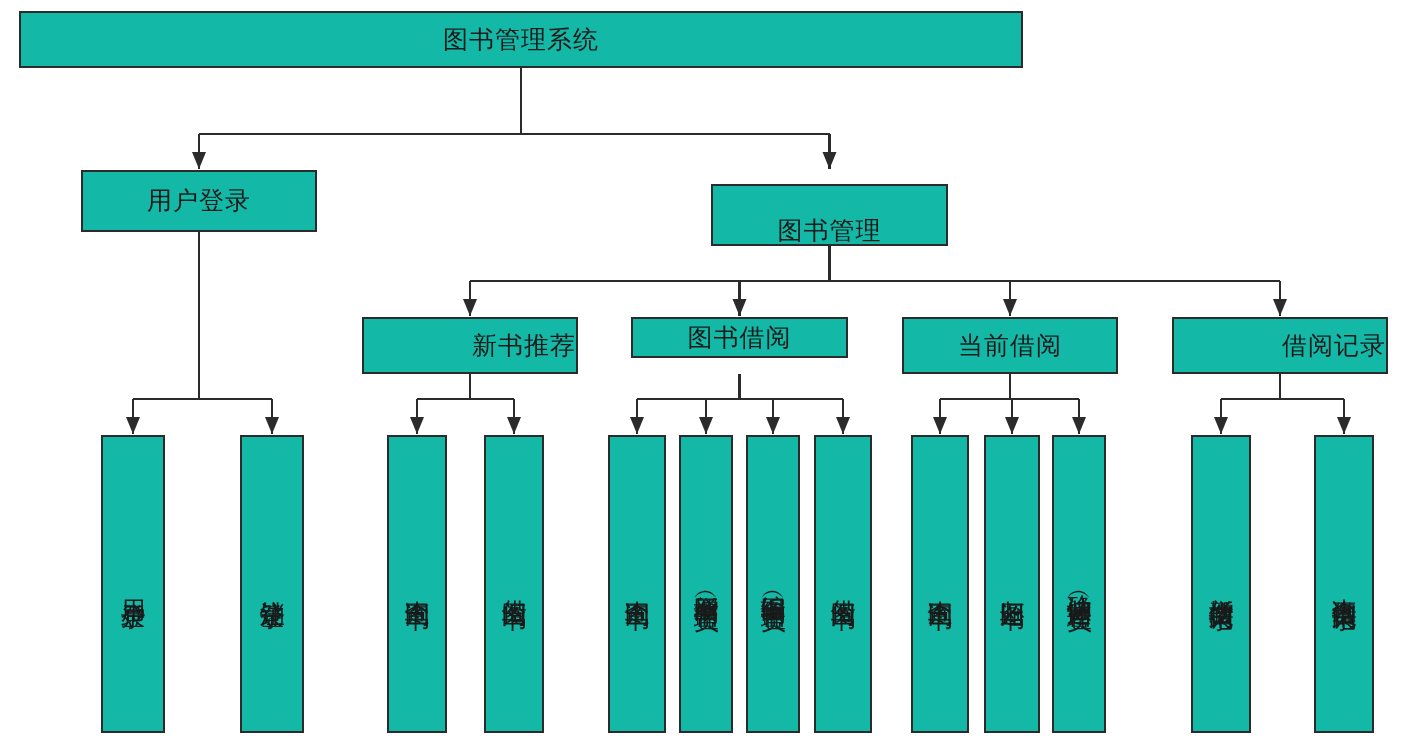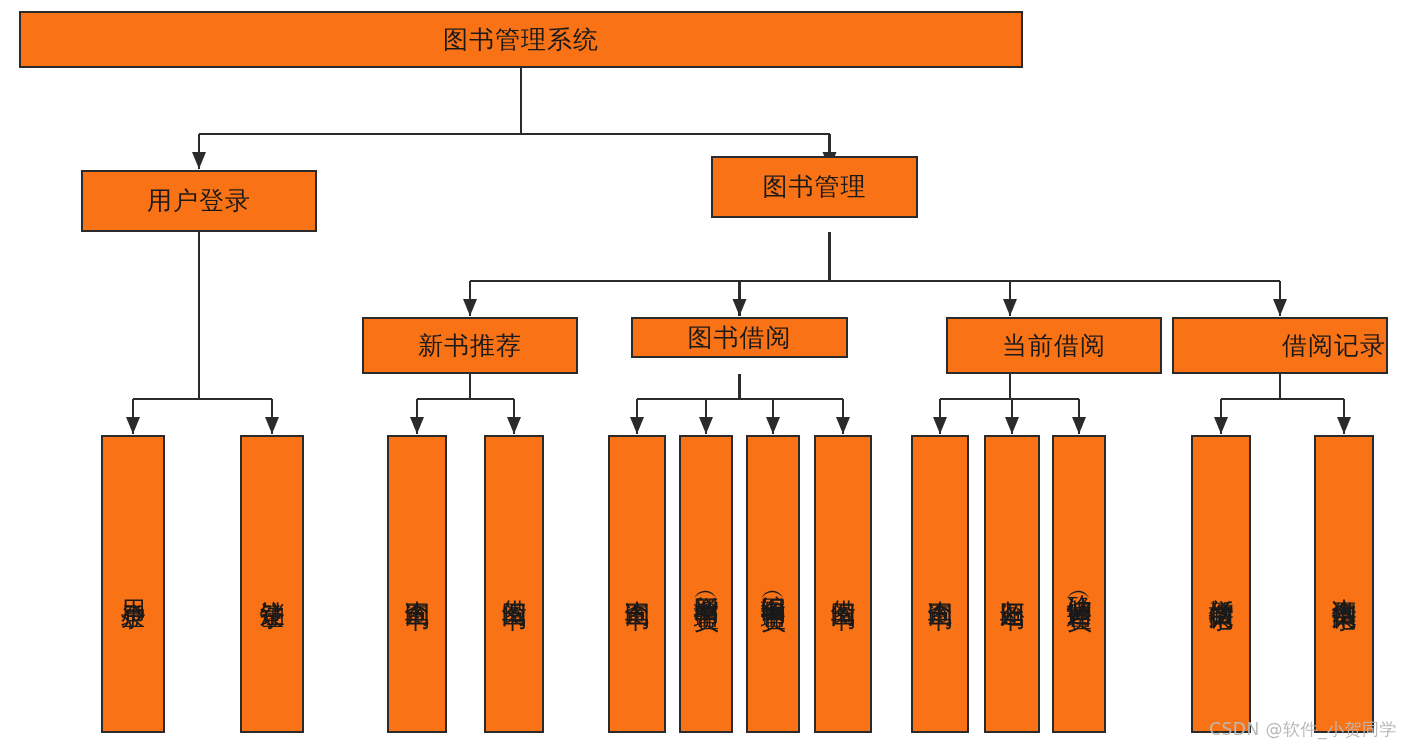--- a/index.html
+++ b/index.html
@@ -20,21 +20,21 @@
     left: 0;
     top: 0;
     width: 1405px;
     height: 747px;
     pointer-events: none;
   }
   .node {
     position: absolute;
     box-sizing: border-box;
     border: 2.5px solid #2b2b2b;
-    background: #f97316;
+    background: #14b8a6;
     display: flex;
     align-items: center;
     justify-content: center;
     color: #1a1a1a;
   }
   .node.h {
     font-size: 25px;
     line-height: 1.1;
     letter-spacing: 1px;
   }
@@ -121,30 +121,30 @@
       <line x1="1344" y1="399" x2="1344" y2="434" stroke="#2b2b2b" stroke-width="2.5" shape-rendering="crispEdges"></line>
       <path d="M 1337 417 L 1351 417 L 1344 434 Z" fill="#2b2b2b"></path>
     </svg>
   <div id="nodes">
       <div class="node h" style="left: 19px; top: 11px; width: 1004px; height: 57px;">
         <span>图书管理系统</span>
       </div>
       <div class="node h" style="left: 81px; top: 170px; width: 236px; height: 62px;">
         <span>用户登录</span>
       </div>
-      <div class="node h" style="left: 711px; top: 156px; width: 207px; height: 62px;">
+      <div class="node h" style="left: 711px; top: 184px; width: 237px; height: 62px; align-items: flex-end;">
         <span>图书管理</span>
       </div>
-      <div class="node h" style="left: 362px; top: 317px; width: 216px; height: 57px;">
+      <div class="node h" style="left: 362px; top: 317px; width: 216px; height: 57px; justify-content: flex-end;">
         <span>新书推荐</span>
       </div>
       <div class="node h" style="left: 631px; top: 317px; width: 217px; height: 41px;">
         <span>图书借阅</span>
       </div>
-      <div class="node h" style="left: 902px; top: 317px; width: 216px; height: 57px; margin-left: 44px;">
+      <div class="node h" style="left: 902px; top: 317px; width: 216px; height: 57px;">
         <span>当前借阅</span>
       </div>
       <div class="node h" style="left: 1172px; top: 317px; width: 216px; height: 57px; justify-content: flex-end;">
         <span>借阅记录</span>
       </div>
       <div class="node v" style="left: 101px; top: 435px; width: 64px; height: 298px;">
         <span>用户登录</span>
       </div>
       <div class="node v" style="left: 240px; top: 435px; width: 64px; height: 298px;">
         <span>注销登录</span>
@@ -176,14 +176,13 @@
       <div class="node v" style="left: 1052px; top: 435px; width: 54px; height: 298px;">
         <span>确认归还（管理员）</span>
       </div>
       <div class="node v" style="left: 1191px; top: 435px; width: 60px; height: 298px;">
         <span>新增借阅记录</span>
       </div>
       <div class="node v" style="left: 1314px; top: 435px; width: 60px; height: 298px;">
         <span>查询借阅记录</span>
       </div>
     </div>
-  <div id="watermark">CSDN @软件_小贺同学</div>
 </div>
 
 </body></html>

